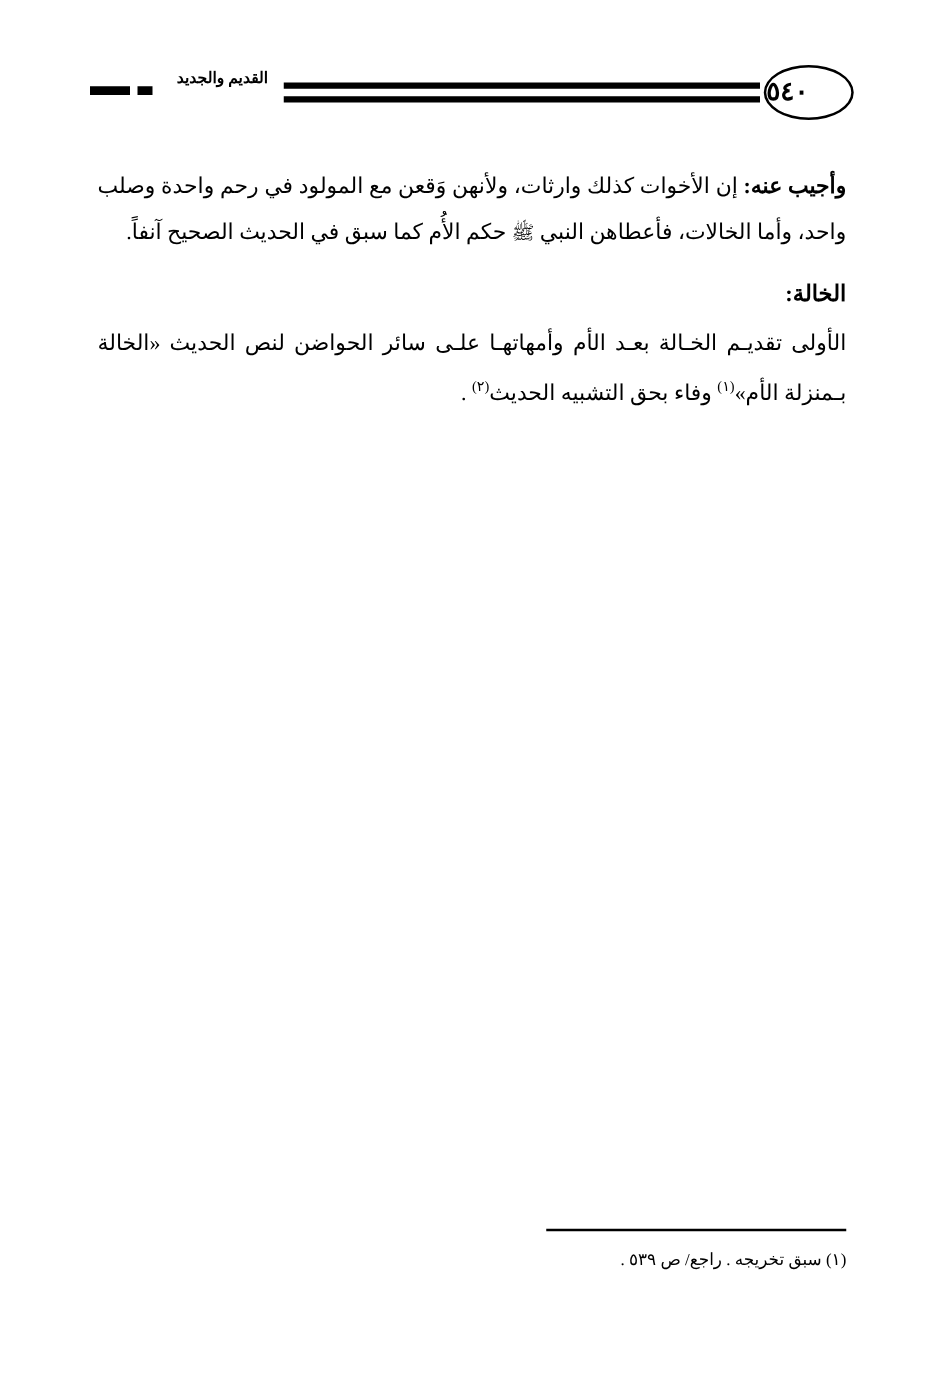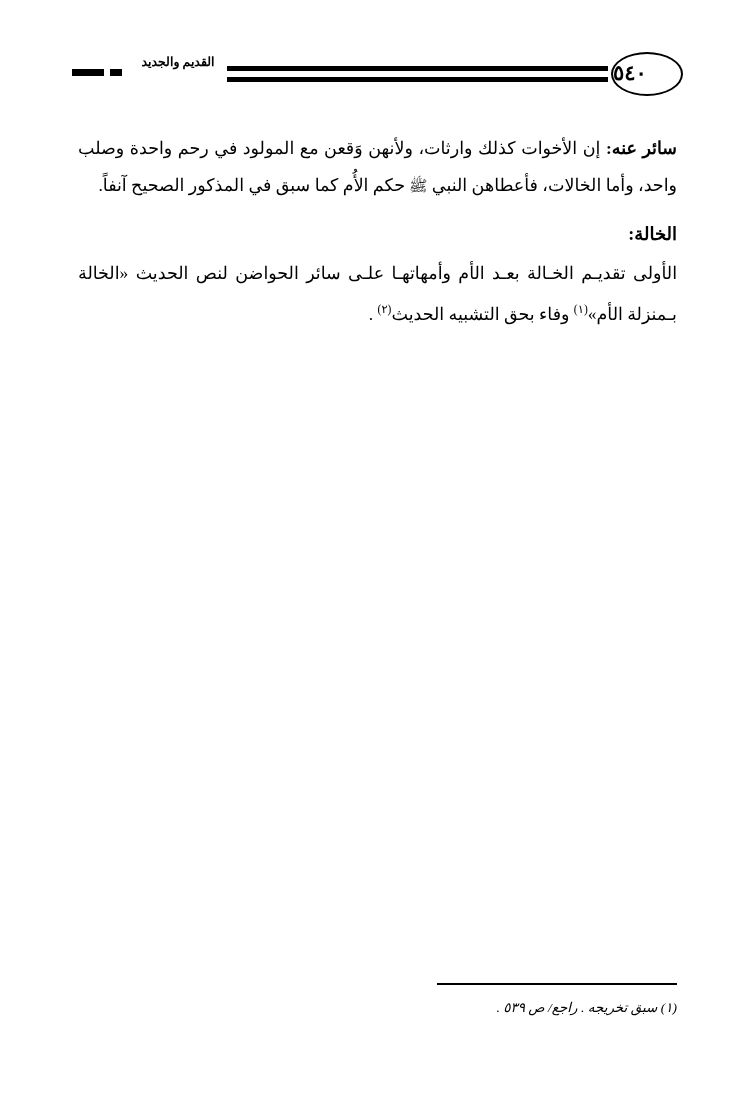--- a/index.html
+++ b/index.html
@@ -144,21 +144,20 @@
     letter-spacing: -1px;
   }
 
   
   .footnotes {
     position: absolute;
     bottom: 86px;
     right: 78px;
     left: 78px;
     direction: rtl;
-    font-style: italic;
   }
   .fn-rule {
     width: 240px;
     height: 1.6px;
     background: #000;
     margin: 0 0 10px 0;
     margin-right: 0;
   }
   .fn-line {
     font-family: "Liberation Serif", serif;
@@ -183,21 +182,21 @@
     </div>
     <div class="hdr-title">القديم والجديد</div>
     <div class="page-num-oval">
       <span>٥٤٠</span>
     </div>
   </div>
 
   <div class="content">
 
     <p class="para first">
-      <span class="lead">سائر عنه:</span><span> إن الأخوات كذلك وارثات، ولأنهن وَقعن مع المولود في رحم واحدة وصلب واحد، وأما الخالات، فأعطاهن النبي </span><span class="nabi-glyph">ﷺ</span><span> حكم الأُم كما سبق في المذكور الصحيح آنفاً.</span>
+      <span class="lead">وأجيب عنه:</span><span> إن الأخوات كذلك وارثات، ولأنهن وَقعن مع المولود في رحم واحدة وصلب واحد، وأما الخالات، فأعطاهن النبي </span><span class="nabi-glyph">ﷺ</span><span> حكم الأُم كما سبق في الحديث الصحيح آنفاً.</span>
     </p>
 
     <div class="section-head">الخالة:</div>
 
     <p class="para spaced">
       <span>الأولى تقديـم الخـالة بعـد الأم وأمهاتهـا علـى سائر الحواضن لنص الحديث «الخالة بـمنزلة الأم»</span><span class="sup">(١)</span><span> وفاء بحق التشبيه الحديث</span><span class="sup">(٢)</span><span> .</span>
     </p>
   </div>
 
   <div class="footnotes">

